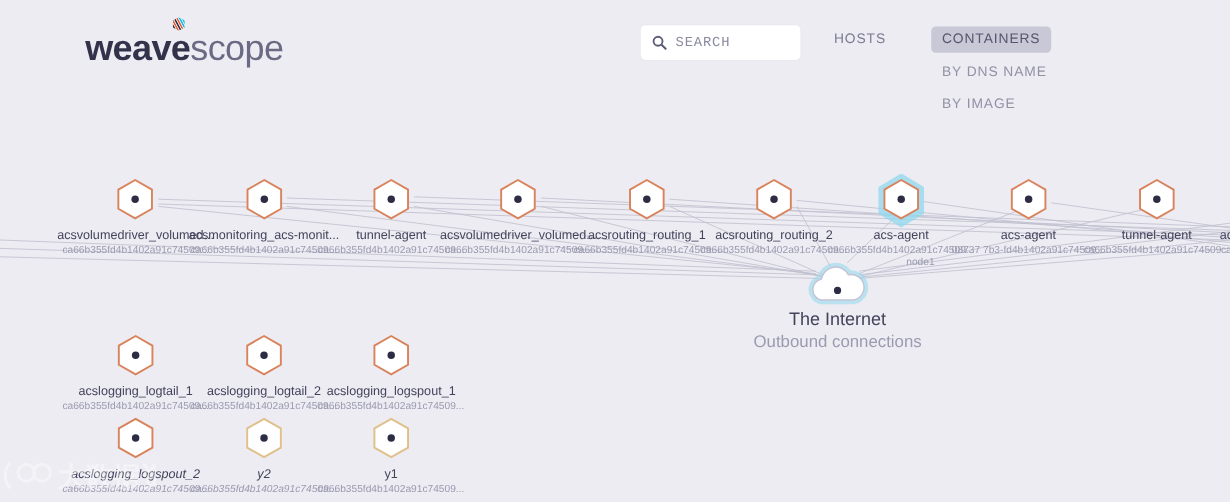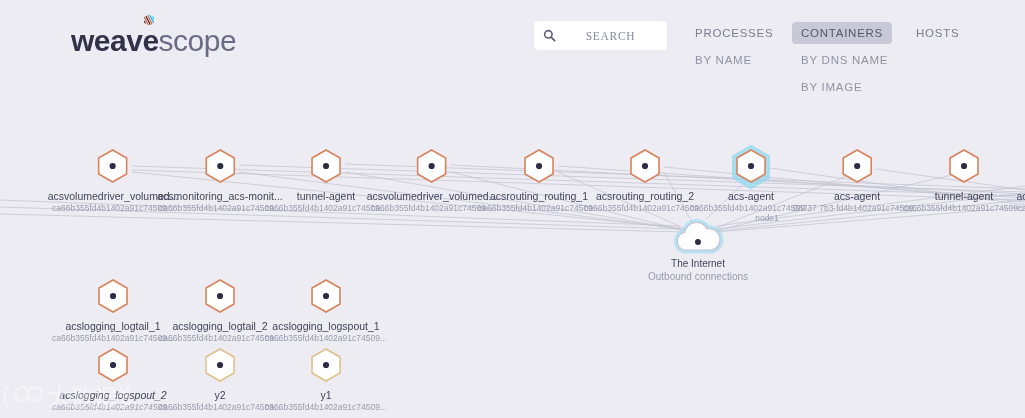--- a/index.html
+++ b/index.html
@@ -43,27 +43,26 @@
     width: 133px; height: 29px;
     background: #ffffff;
     border-radius: 4px;
     display: flex; align-items: center;
     padding: 0 9px;
     box-shadow: 0 0 0 1px rgba(0,0,0,0.012);
   }
   .search-icon { flex: 0 0 auto; margin-right: 7px; display:block; }
   .search-input {
     border: none; outline: none; background: transparent;
-    font-family: Liberation Serif, serif;
+    font-family: Liberation Mono, monospace;
     font-size: 11.5px;
     letter-spacing: 0.7px;
     color: #6b6b85;
     width: 100%;
     padding: 0;
-    text-align: center;
   }
   .search-input::placeholder { color: #8a8aa0; }
 
   .topo-nav {
     position: absolute;
     left: 686px; top: 22px;
     width: 330px;
   }
   .topo-row { display: flex; align-items: flex-start; }
   .topo-col { display: flex; flex-direction: column; }
@@ -116,22 +115,22 @@
     color: #9a9ab0;
     line-height: 1.2;
     margin-top: 1px;
   }
   .node .sublabel2 {
     font-size: 8.5px;
     color: #9a9ab0;
     line-height: 1.2;
     margin-left: 32px;
   }
-  .node.cloud .label { font-size: 10px; color: #43435c; margin-top: -2px; }
-  .node.cloud .sublabel { font-size: 10px; color: #9a9ab0; }
+  .node.cloud .label { font-size: 15px; color: #43435c; margin-top: -2px; }
+  .node.cloud .sublabel { font-size: 14px; color: #9a9ab0; }
 
   
   .watermark {
     position: absolute;
     left: 2px; bottom: 2px;
     width: 128px; height: 44px;
     opacity: 0.40;
     pointer-events: none;
   }
 </style>
@@ -208,32 +207,28 @@
   <div class="search-box">
     <svg class="search-icon" width="13" height="13" viewBox="0 0 16 16">
       <circle cx="6.6" cy="6.6" r="4.6" fill="none" stroke="#5c5c78" stroke-width="1.9"></circle>
       <line x1="10.2" y1="10.2" x2="14.4" y2="14.4" stroke="#5c5c78" stroke-width="2.1" stroke-linecap="round"></line>
     </svg>
     <input class="search-input" type="text" placeholder="SEARCH" style="">
   </div>
 
   <div class="topo-nav">
     <div class="topo-row">
-      <div class="topo-col c1">
-        <div class="topo-item">PROCESSES</div>
-        <div class="topo-item sub">BY NAME</div>
+      <div class="topo-col c3">
+        <div class="topo-item">HOSTS</div>
       </div>
       <div class="topo-col c2">
         <div class="topo-item active">CONTAINERS</div>
         <div class="topo-item sub">BY DNS NAME</div>
         <div class="topo-item sub">BY IMAGE</div>
       </div>
-      <div class="topo-col c3">
-        <div class="topo-item">HOSTS</div>
-      </div>
     </div>
   </div>
 
   <div class="graph" id="nodes-layer">
       <div class="node" style="left: 113px; top: 145px;">
         <div class="shape-wrap">
           <svg width="52" height="48" viewBox="0 0 52 48">
 
       <polygon points="26,5 40,13 40,29 26,37 12,29 12,13" fill="#ffffff" stroke="#d9835c" stroke-width="1.6"></polygon>
       <circle cx="26" cy="21" r="3.1" fill="#2c2c44"></circle>
@@ -373,21 +368,21 @@
         <div class="shape-wrap">
           <svg width="52" height="48" viewBox="0 0 52 48">
 
       <polygon points="26,5 40,13 40,29 26,37 12,29 12,13" fill="#ffffff" stroke="#d9835c" stroke-width="1.6"></polygon>
       <circle cx="26" cy="21" r="3.1" fill="#2c2c44"></circle>
     </svg>
         </div>
         <div class="label">acslogging_logspout_2</div>
         <div class="sublabel">ca66b355fd4b1402a91c74509...</div>
       </div>
-      <div class="node" style="left: 220px; top: 344px;">
+      <div class="node" style="left: 220px; top: 344px; font-style: italic;">
         <div class="shape-wrap">
           <svg width="52" height="48" viewBox="0 0 52 48">
 
       <polygon points="26,5 40,13 40,29 26,37 12,29 12,13" fill="#ffffff" stroke="#e0c08a" stroke-width="1.6"></polygon>
       <circle cx="26" cy="21" r="3.1" fill="#2c2c44"></circle>
     </svg>
         </div>
         <div class="label">y2</div>
         <div class="sublabel">ca66b355fd4b1402a91c74509...</div>
       </div>

